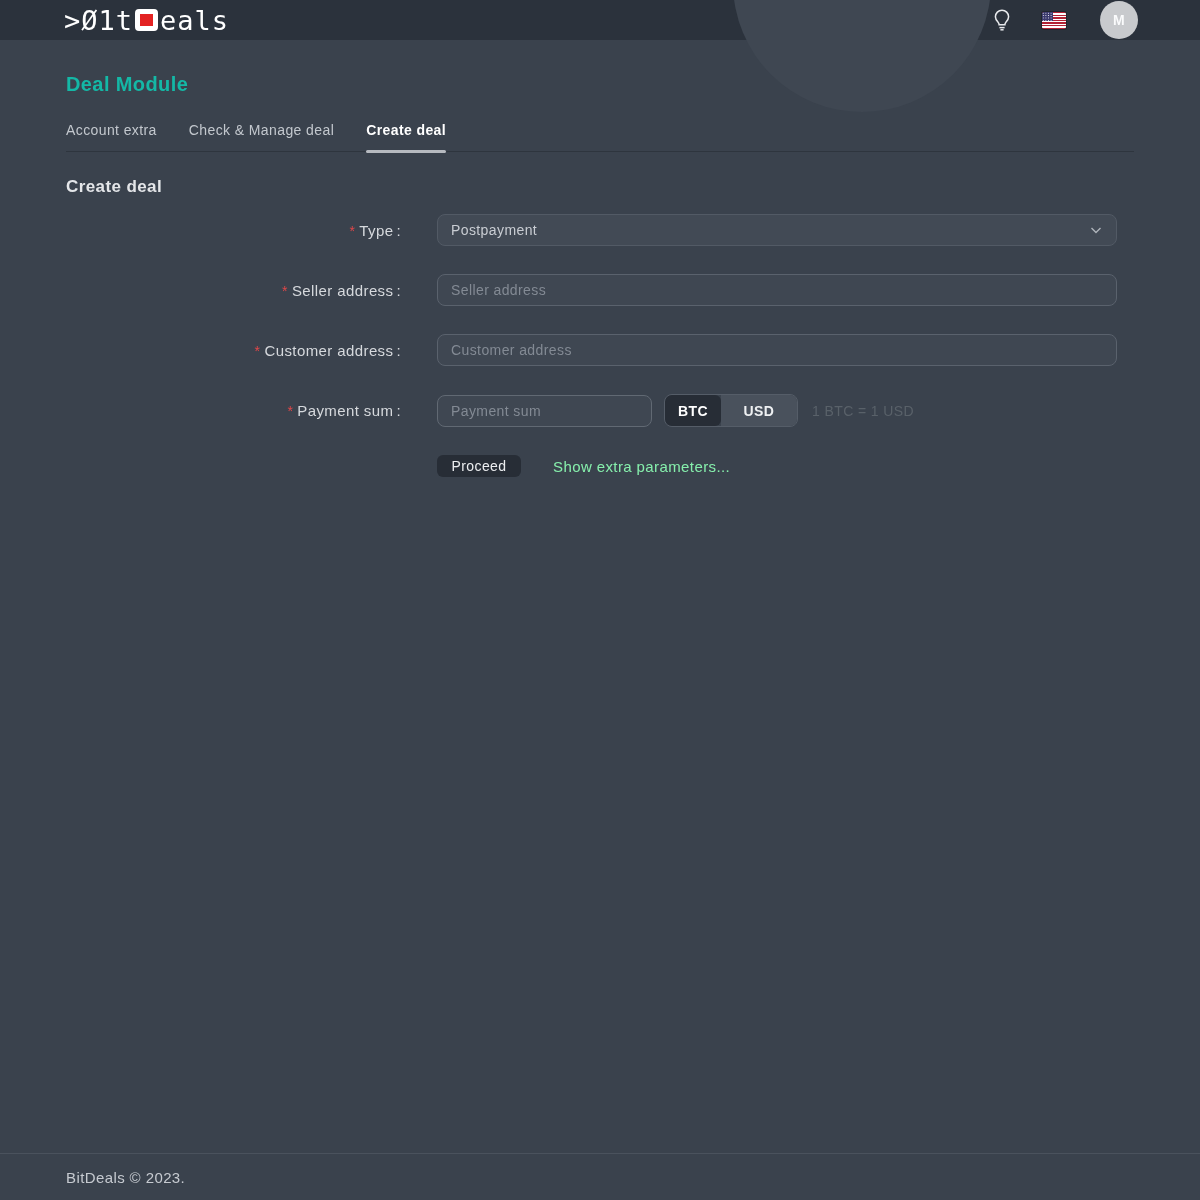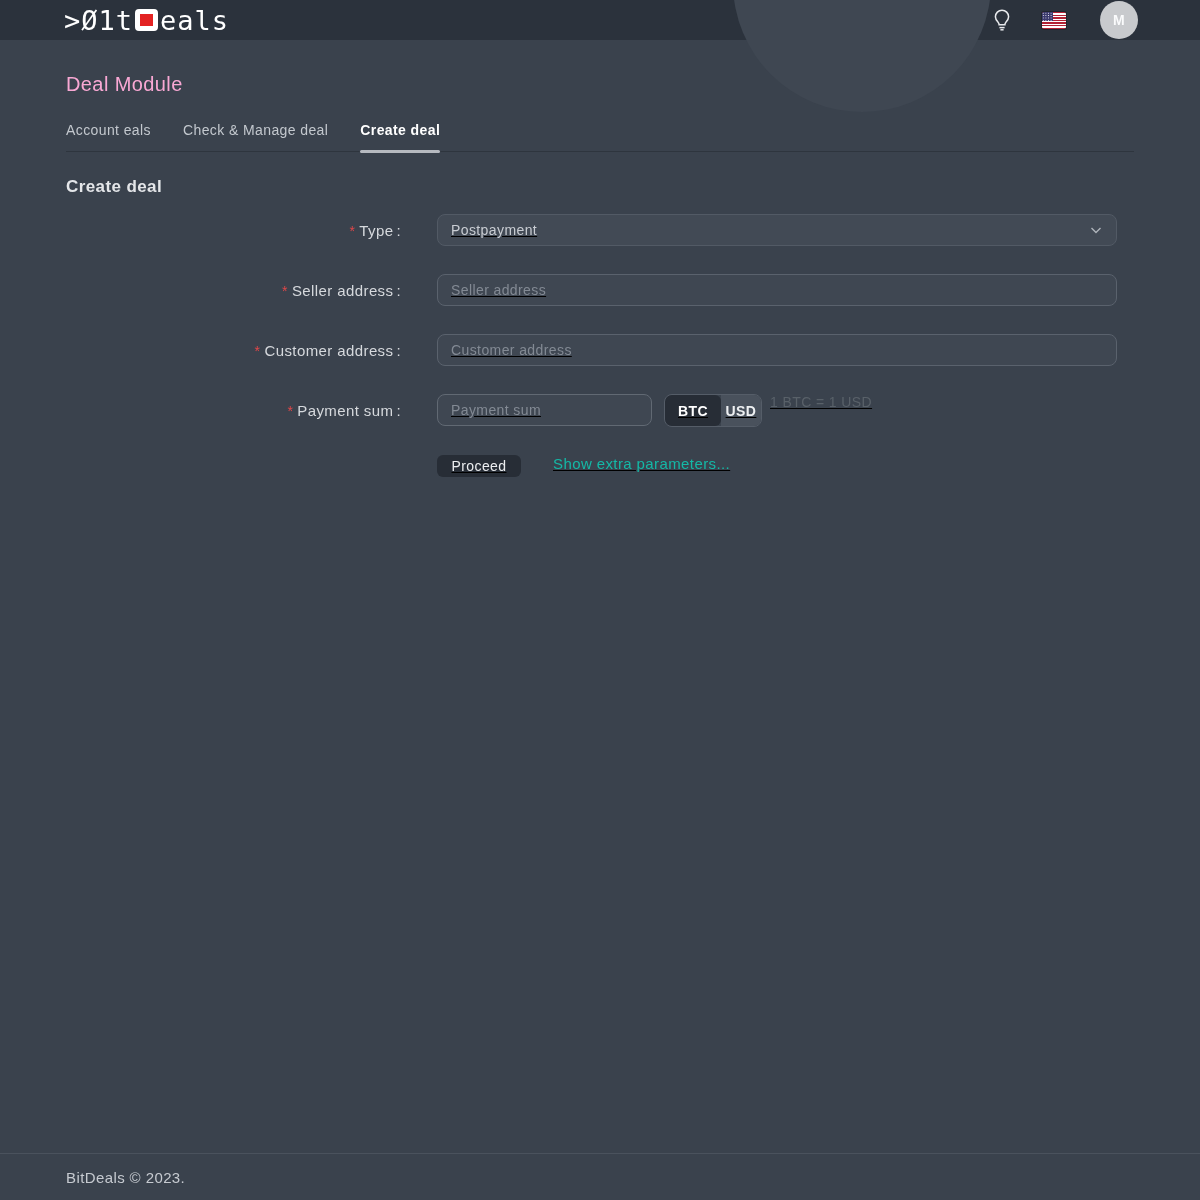--- a/index.html
+++ b/index.html
@@ -54,21 +54,21 @@
   }
   .avatar {
     width:38px; height:38px; margin-left:34px; border-radius:50%;
     background:#c8cacd; color:#fafbfc;
     display:flex; align-items:center; justify-content:center;
     font-size:14px; font-weight:700; cursor:pointer;
   }
 
   
   .main { position:relative; z-index:2; padding:40px 66px 0; }
-  .page-title { margin-top:33px; font-size:20px; font-weight:400; color:#f9a8d4; }
+  .page-title { margin-top:33px; font-size:20px; font-weight:700; color:#14b8a6; }
 
   .tabs {
     margin-top:26px; display:flex; gap:32px;
     border-bottom:1px solid #2e353e;
   }
   .tab {
     position:relative; padding-bottom:13px;
     font-size:14px; color:#c3c8ce; cursor:pointer; white-space:nowrap;
   }
   .tab.active { color:#ffffff; font-weight:700; }
@@ -80,21 +80,21 @@
   .section-title { margin-top:25px; font-size:17px; font-weight:700; color:#e4e6e9; }
 
   .form { margin-top:17px; }
   .form-row { display:flex; align-items:center; margin-bottom:28px; }
   .label-col {
     width:335px; flex:none; text-align:right;
     font-size:15px; color:#d6d9dd;
   }
   .req { color:#e04749; margin-right:4px; font-size:14px; }
   .label-colon { margin-left:3px; }
-  .control-col { margin-left:36px; display:flex; align-items:flex-start;text-decoration:underline; }
+  .control-col { margin-left:36px; display:flex; align-items:center; }
 
   .select-box {
     width:680px; height:32px; border-radius:8px;
     background:#424a55; border:1px solid #525a65;
     display:flex; align-items:center; padding:0 13px;
     font-size:14px; color:#c9cdd3; cursor:pointer;
   }
   .select-box .chevron { margin-left:auto; display:flex; }
 
   .text-input {
@@ -109,31 +109,31 @@
 
   .currency-toggle {
     margin-left:12px; display:flex; height:33px;
     border:1px solid #555d68; border-radius:8px; overflow:hidden;
   }
   .seg {
     display:flex; align-items:center; justify-content:center;
     font-size:14px; cursor:pointer; height:100%;
   }
   .seg.selected { width:56px; background:#272d36; color:#ffffff; font-weight:700;border-radius:6px; }
-  .seg.unselected { width:40px; background:#49515c; color:#eef0f2; font-weight:700; }
-
-  .rate-text { margin-left:8px; font-size:14px; color:#596169; }
+  .seg.unselected { width:76px; background:#49515c; color:#eef0f2; font-weight:700; }
+
+  .rate-text { margin-left:14px; font-size:14px; color:#596169; }
 
   .proceed-btn {
     width:84px; height:22px; border:none; border-radius:6px;
     background:#272d36; color:#eceef0; font-size:14px;
     font-family:"Liberation Sans", sans-serif; letter-spacing:.4px;
     cursor:pointer;
   }
-  .extra-link { margin-left:32px; font-size:15px; color:#14b8a6; cursor:pointer; }
+  .extra-link { margin-left:32px; font-size:15px; color:#86efac; cursor:pointer; }
 
   
   .footer {
     position:absolute; left:0; right:0; bottom:0; height:47px;
     border-top:1px solid #4a525d; z-index:2;
     padding:15px 66px 0; font-size:15px; color:#c6cad0;
   }
 </style>
 </head>
 <body>
@@ -160,21 +160,21 @@
       <div class="avatar">
         <span>M</span>
       </div>
     </div>
   </div>
 
   <div class="main">
     <div class="page-title">Deal Module</div>
 
     <div class="tabs">
-      <div class="tab">Account eals</div>
+      <div class="tab">Account extra</div>
       <div class="tab">Check &amp; Manage deal</div>
       <div class="tab active">Create deal</div>
     </div>
 
     <div class="section-title">Create deal</div>
 
     <div class="form">
 
       <div class="form-row">
         <div class="label-col">

